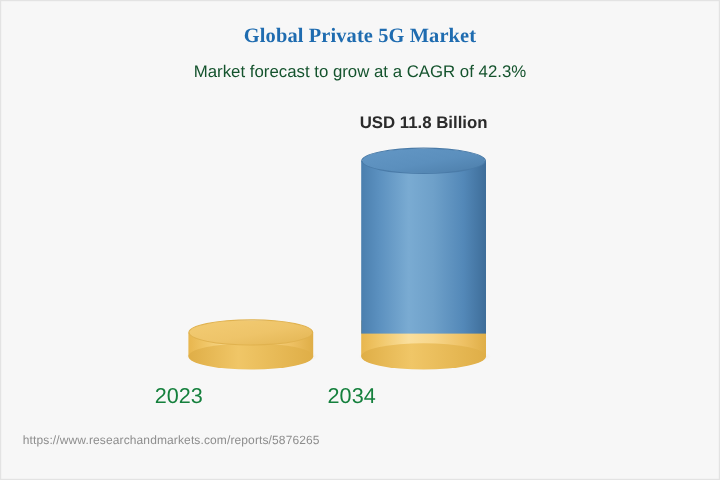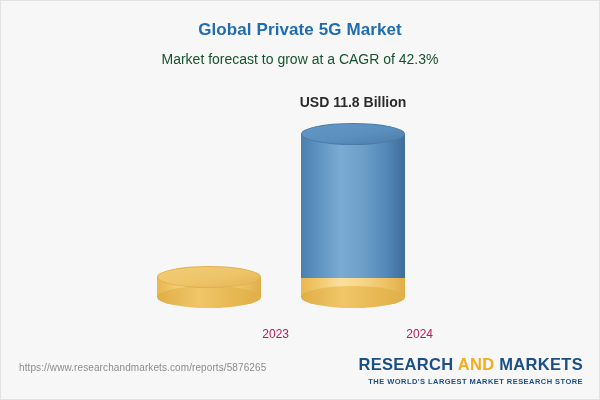--- a/index.html
+++ b/index.html
@@ -26,20 +26,21 @@
     position: absolute;
     left: 0; right: 0; top: 18px;
     text-align: center;
   }
   #chart-title {
     font-size: 17px;
     font-weight: bold;
     color: #1f6cb0;
     letter-spacing: 0.1px;
     line-height: 22px;
+    font-family: Liberation Serif, serif;
   }
   #chart-subtitle {
     font-size: 14px;
     color: #14532d;
     line-height: 20px;
     margin-top: 8px;
   }
 
   
   #plot {
@@ -67,23 +68,23 @@
     font-weight: bold;
     color: #2b2b2b;
     white-space: nowrap;
   }
 
   .cat-label {
     position: absolute;
     left: 0;
     bottom: 0;
     width: 160px;
-    text-align: right;
-    font-size: 12px;
-    color: #be185d;
+    text-align: left;
+    font-size: 18px;
+    color: #15803d;
   }
 
   
   .cylinder {
     position: absolute;
     left: 28px;
     width: 104px;
   }
   .seg {
     position: absolute;
@@ -234,27 +235,23 @@
           <div class="seg-body" style="top: 0; bottom: 11px;"></div>
           <div class="cap cap-bottom" style="bottom: 0;"></div>
         </div>
 
         <div class="seg blue" style="top: 0; height: 155px;">
           <div class="seg-body" style="top: 11px; bottom: 0;"></div>
           <div class="cap cap-top" style="top: 0;"></div>
         </div>
       </div>
 
-      <div class="cat-label">2024</div>
+      <div class="cat-label">2034</div>
     </div>
 
   </div>
 
   <div id="footer">
     <div id="source-url">https://www.researchandmarkets.com/reports/5876265</div>
 
-    <div id="logo">
-      <div id="logo-main"><span>RESEARCH </span><span id="logo-and">AND </span><span>MARKETS</span></div>
-      <div id="logo-tagline">THE WORLD'S LARGEST MARKET RESEARCH STORE</div>
-    </div>
   </div>
 
 </div>
 
 </body></html>

